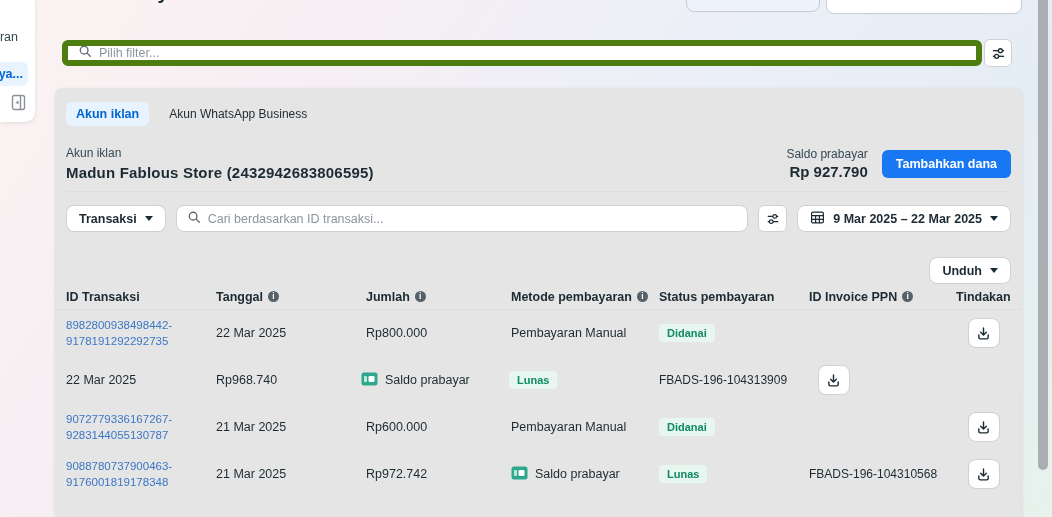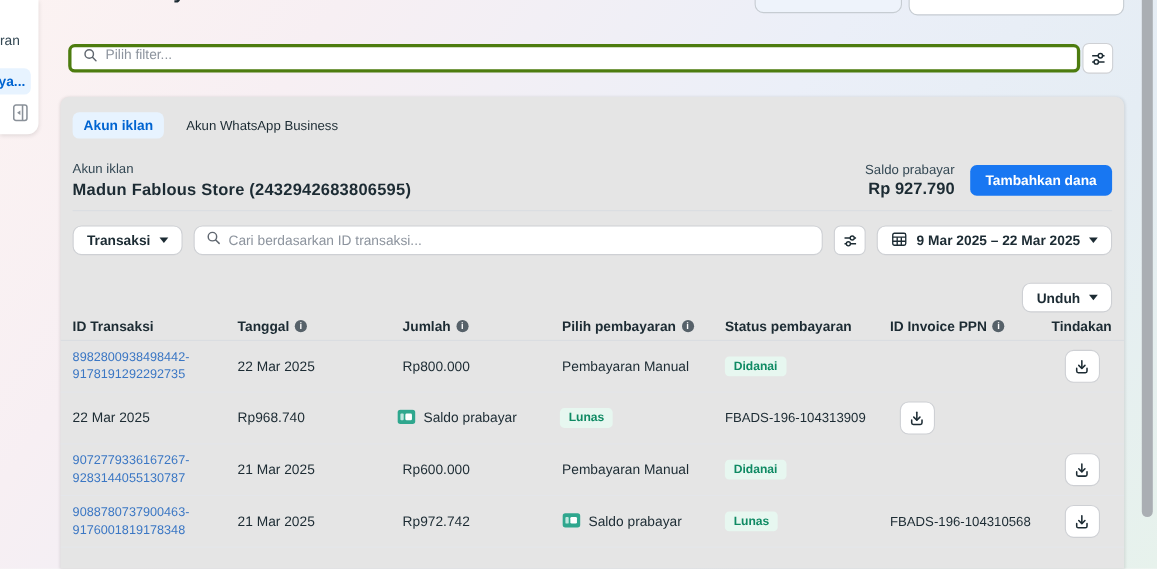--- a/index.html
+++ b/index.html
@@ -23,21 +23,21 @@
              border-radius:0 0 10px 0; box-shadow:0 1px 4px rgba(0,0,0,.10); overflow:hidden; }
   .sb-item1 { position:absolute; left:-36px; top:30px; width:54px; text-align:right;
               font-size:12.5px; color:#344854; }
   .sb-item2 { position:absolute; left:-32px; top:62px; width:60px; height:24px; background:#e7f3ff;
               border-radius:6px; color:#0064d1; font-weight:bold; font-size:12.5px; line-height:24px;
               text-align:right; padding-right:5px; cursor:pointer; }
   .sb-icon { position:absolute; left:11px; top:94px; cursor:pointer; }
 
   
   .filter-box { position:absolute; left:62px; top:40px; width:920px; height:26px; background:#fff;
-                border:3px solid #4d7c0f; border-radius:6px; display:flex; 
+                border:6px solid #4d7c0f; border-radius:6px; display:flex; align-items:center;
                 gap:7px; padding:0 10px; }
   .placeholder { color:#8d949e; font-size:12.5px; }
   .sq-btn { border:1px solid #ced0d4; border-radius:6px; background:#fff; display:flex;
             align-items:center; justify-content:center; cursor:pointer; }
   .filter-gear { position:absolute; left:984px; top:39px; width:28px; height:28px; }
 
   
   .card { position:absolute; left:55px; top:88px; width:967px; height:429px; background:#e5e5e5;
           border-radius:8px 8px 0 0; box-shadow:0 1px 3px rgba(0,0,0,.12); overflow:hidden; }
   .tabs { padding:14px 11px 0; display:flex; align-items:center; gap:20px; }
@@ -207,21 +207,21 @@
       </div>
     <div class="c2 th">
         <span>Tanggal</span>
         <span class="info-icon"></span>
       </div>
     <div class="c3 th">
         <span>Jumlah</span>
         <span class="info-icon"></span>
       </div>
     <div class="c4 th">
-        <span>Pilih pembayaran</span>
+        <span>Metode pembayaran</span>
         <span class="info-icon"></span>
       </div>
     <div class="c5 th">
         <span>Status pembayaran</span>
       </div>
     <div class="c6 th">
         <span>ID Invoice PPN</span>
         <span class="info-icon"></span>
       </div>
     <div class="c7 th">

